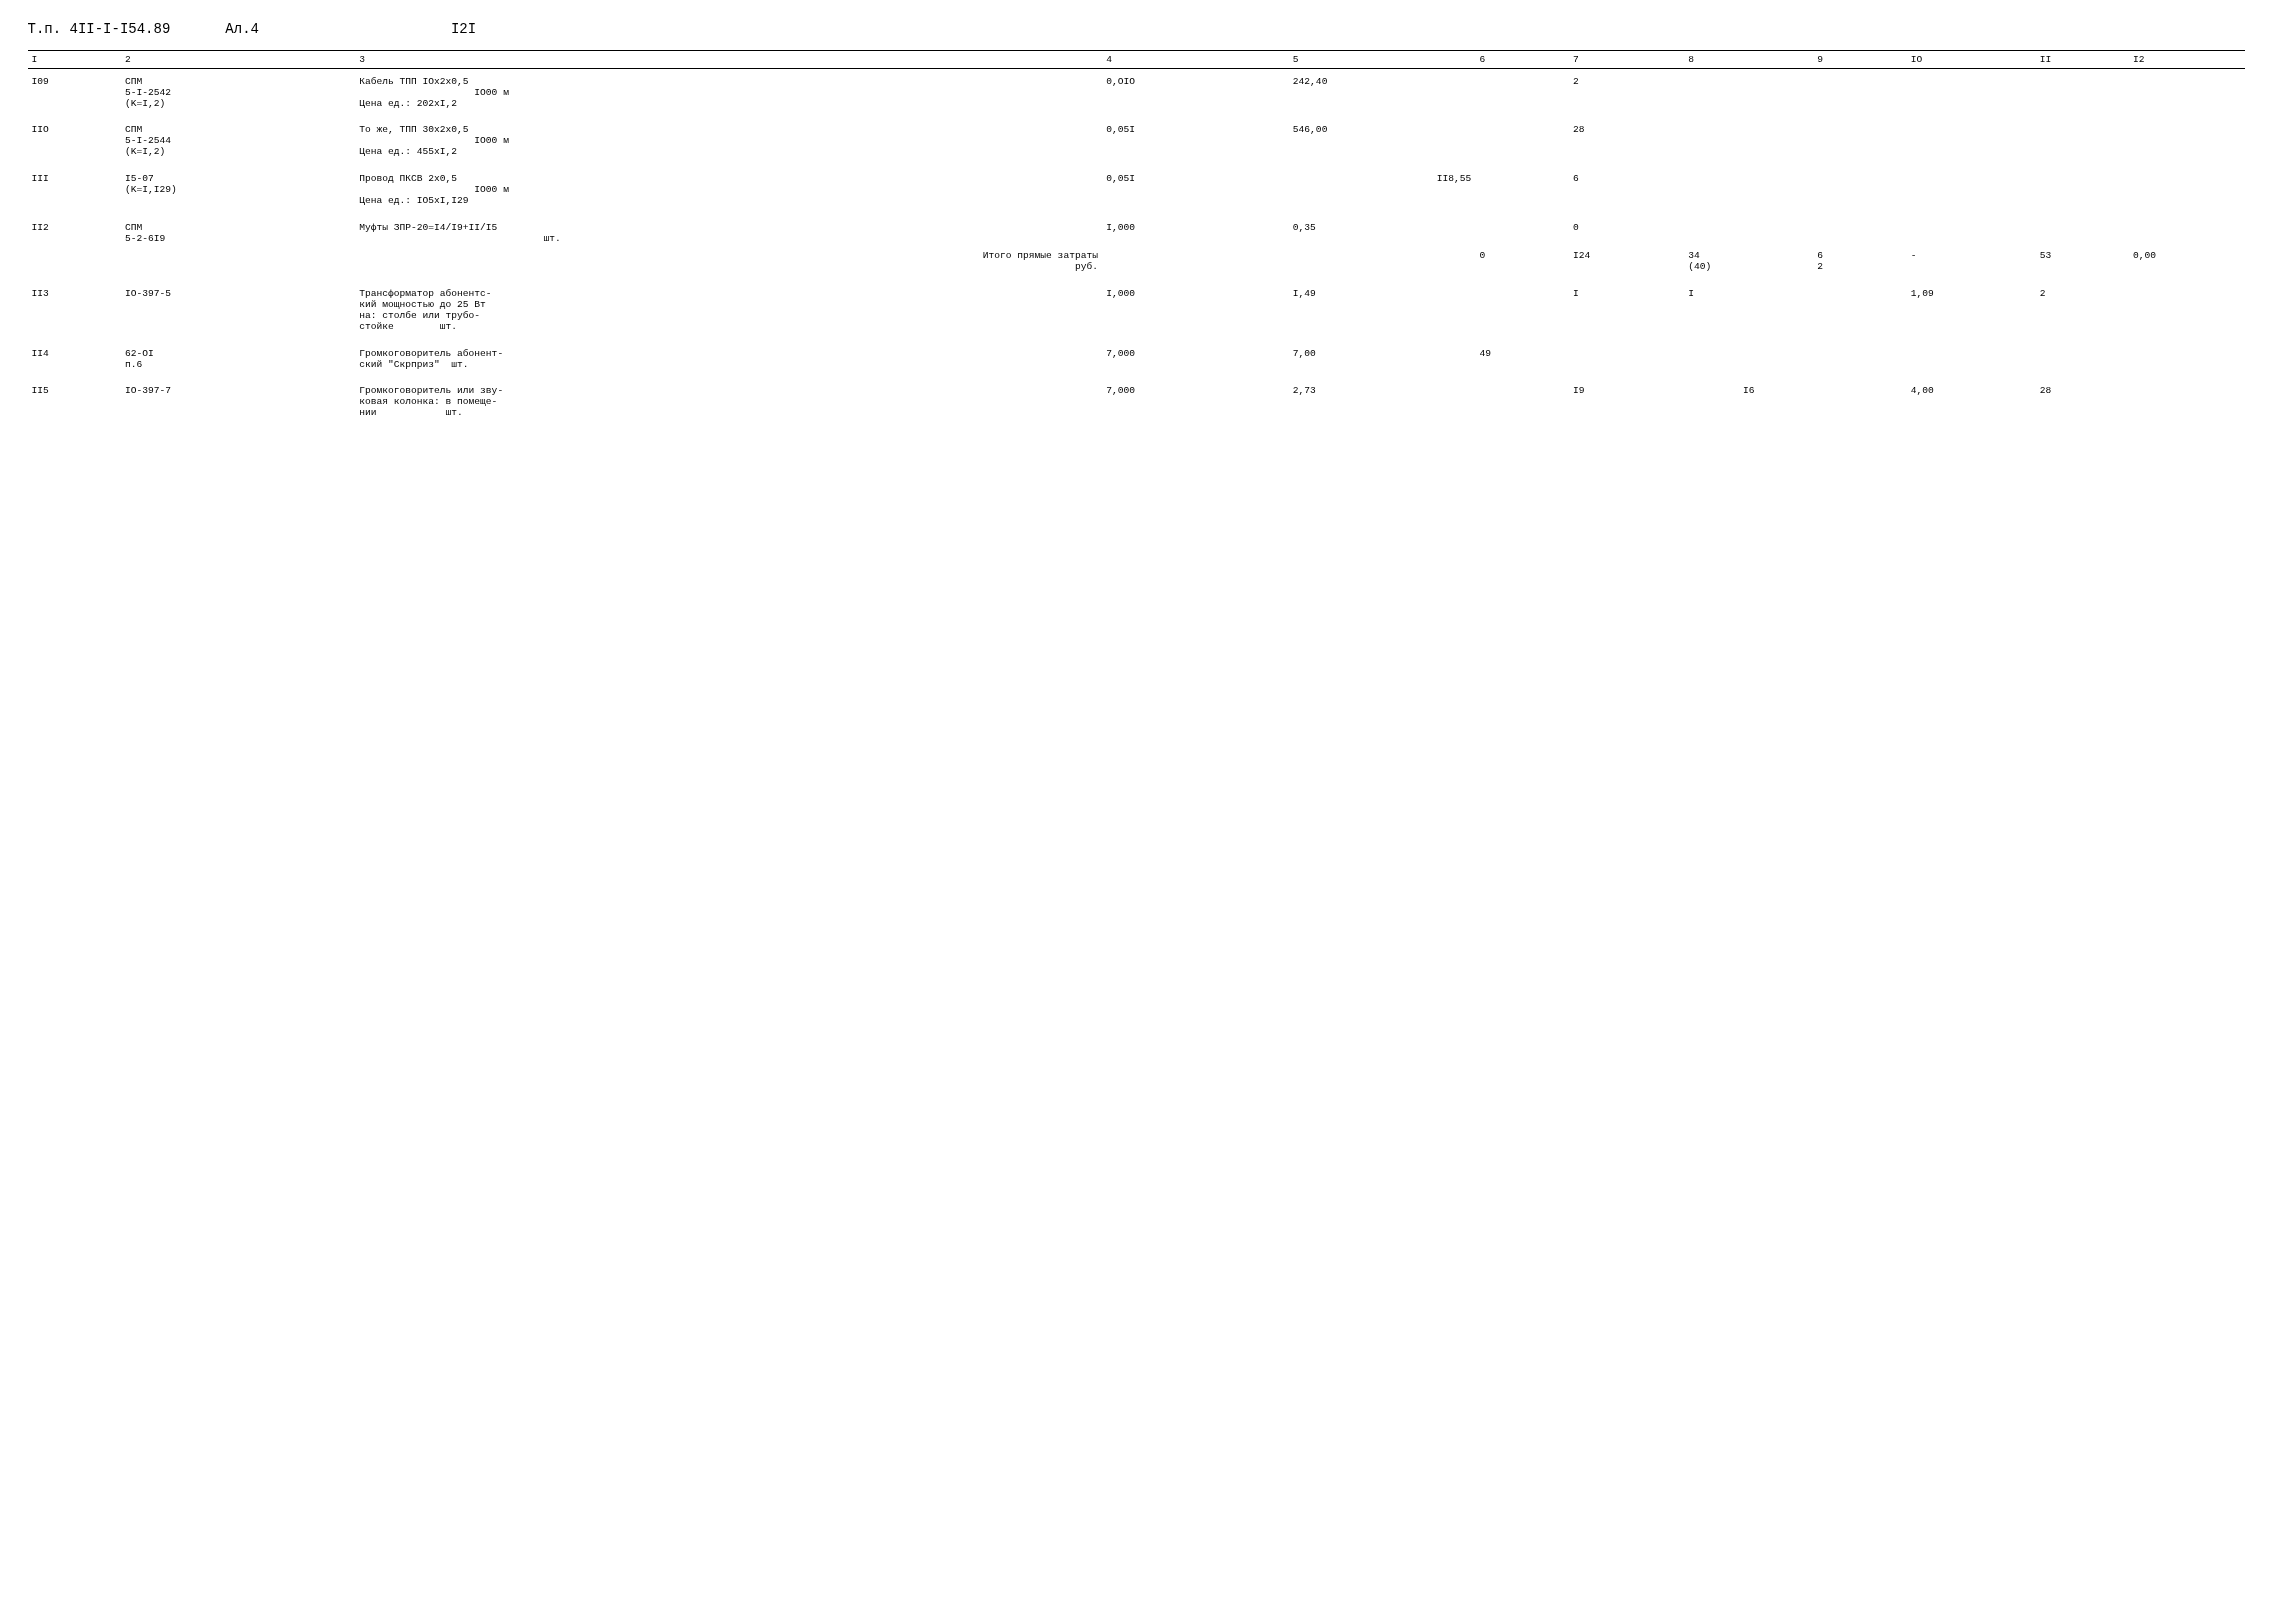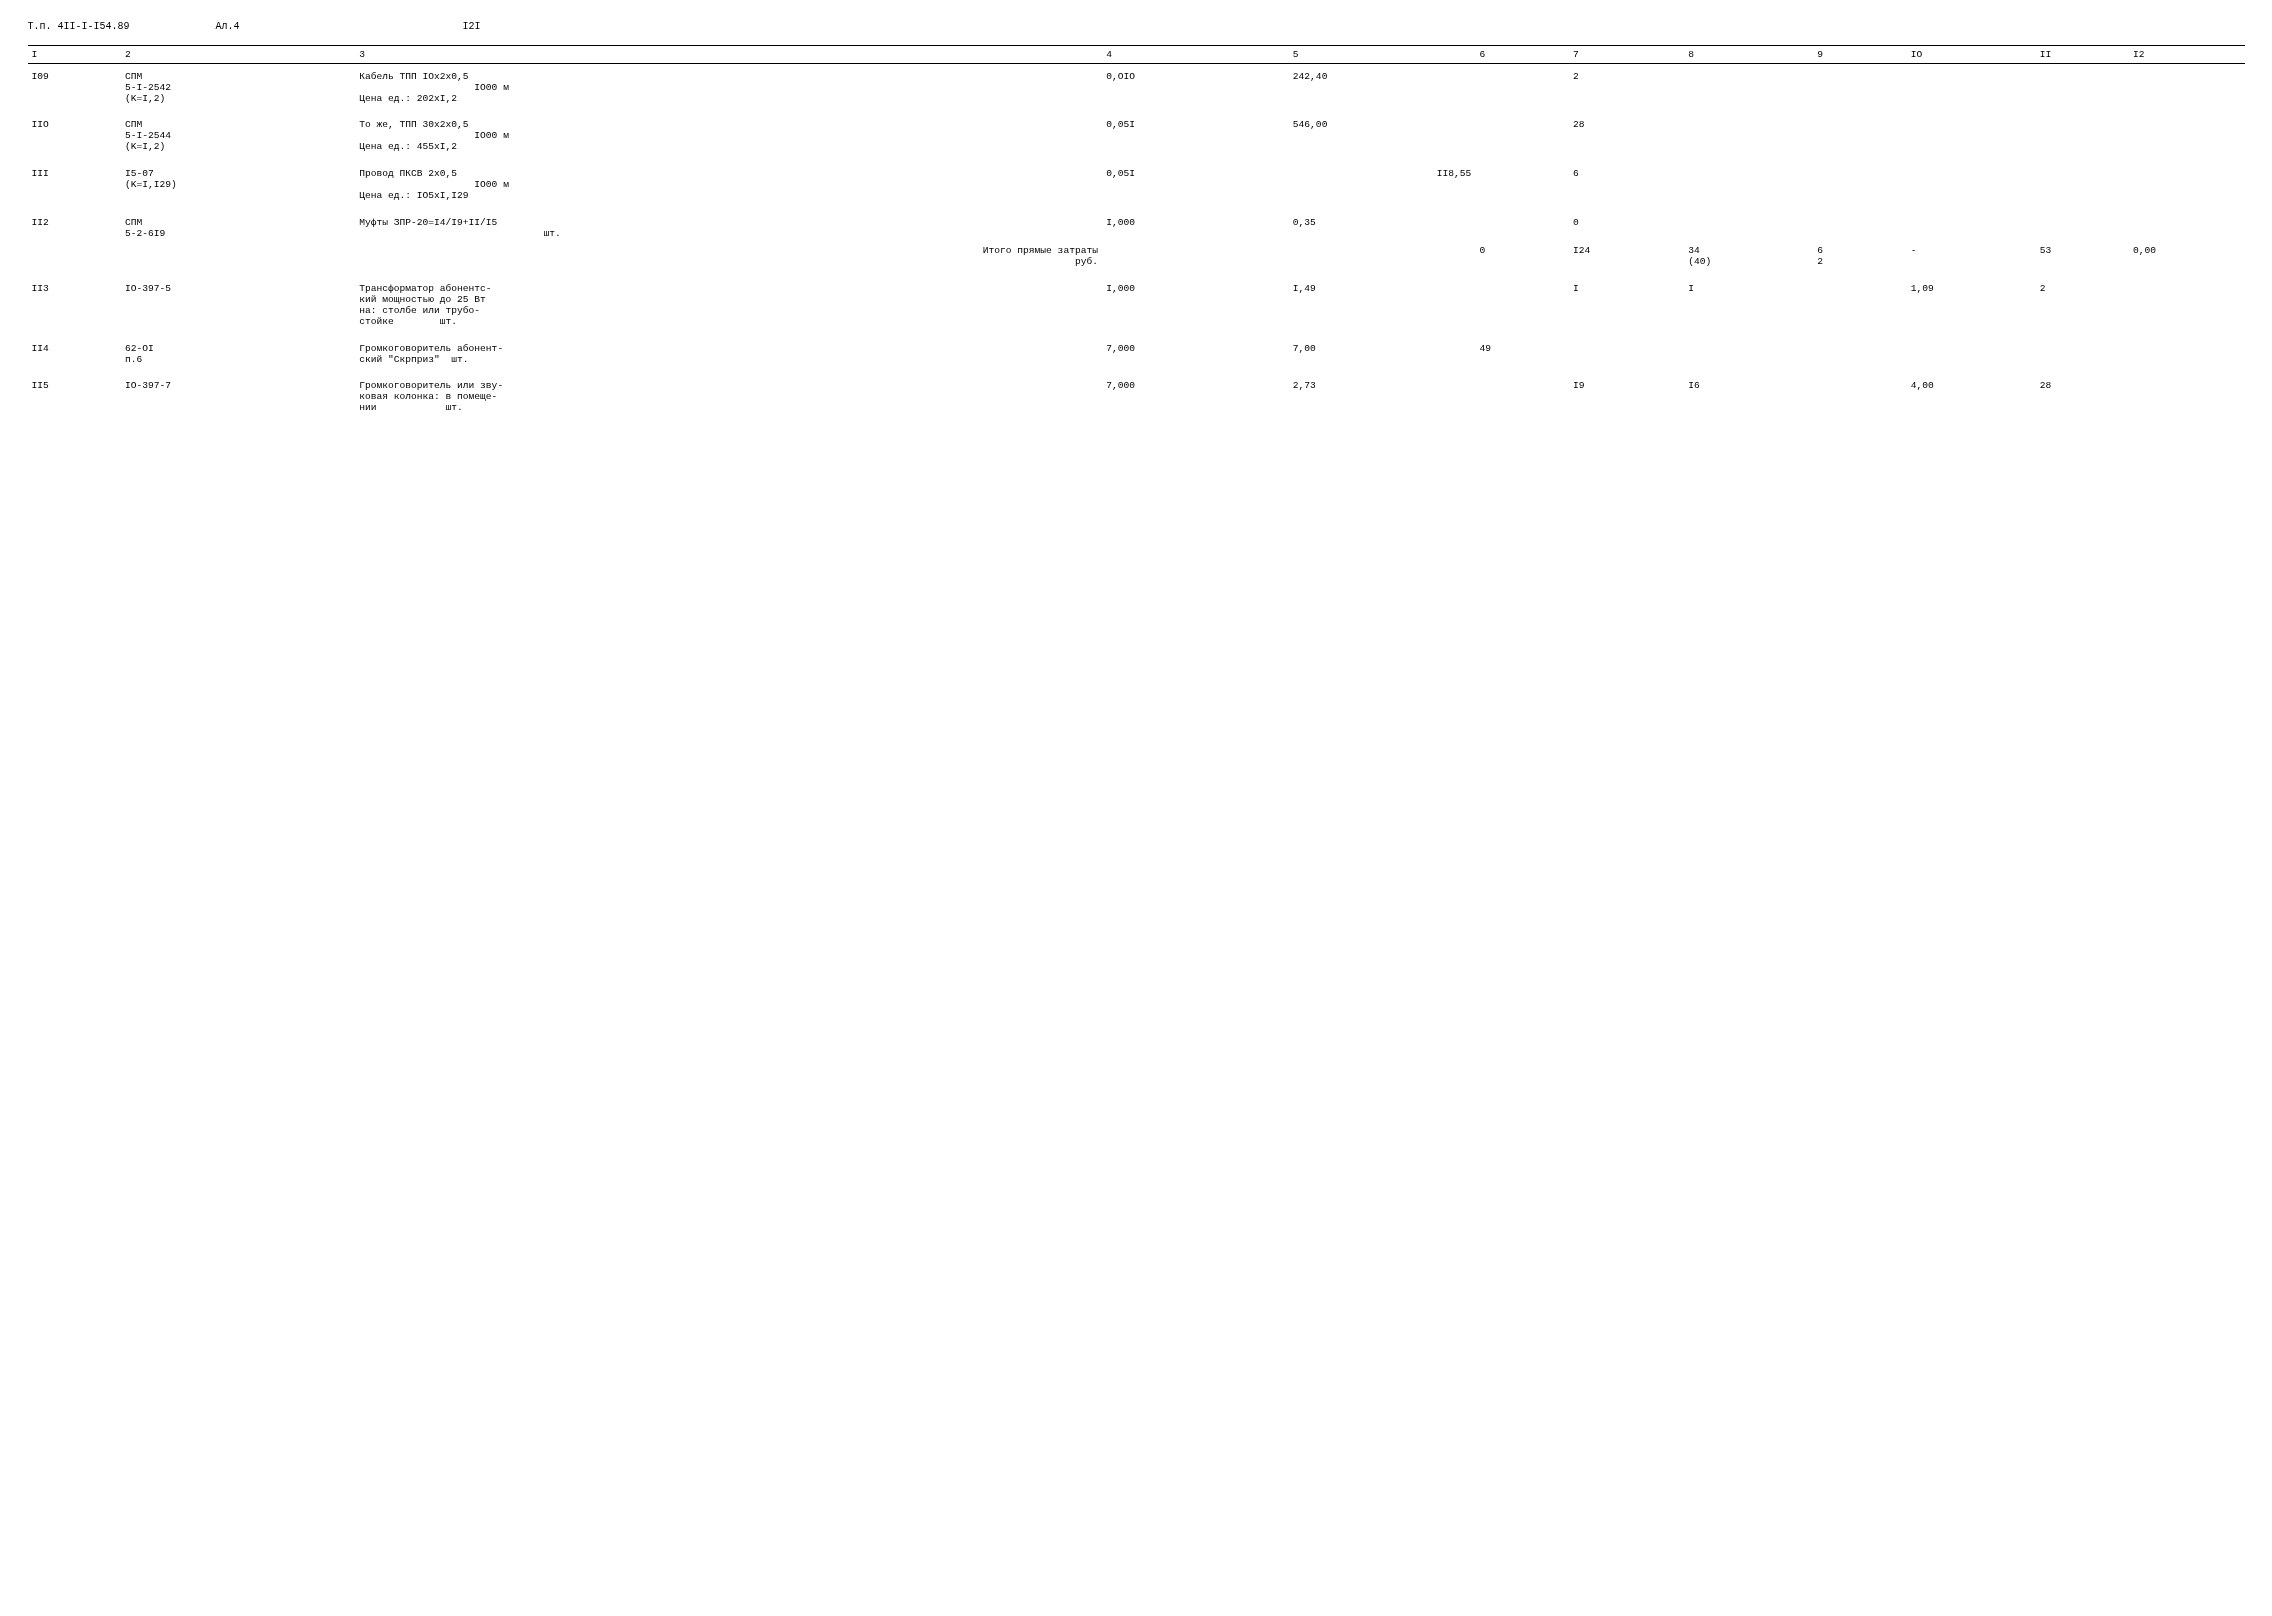--- a/index.html
+++ b/index.html
@@ -5,23 +5,23 @@
     * { margin: 0; padding: 0; box-sizing: border-box; }
     body {
       background: #fff;
       font-family: 'Courier New', Courier, monospace;
       font-size: 10.3px;
       color: #000;
       padding: 20.6px 27.5px;
     }
     .header-line {
       display: flex;
-      gap: 86px;
+      gap: 55px;
       margin-bottom: 13.7px;
-      font-size: 10px;
+      font-size: 14px;
       text-align: center;
     }
     table {
       width: 100%;
       border-collapse: collapse;
       margin-top: 6.9px;
     }
     thead tr th {
       border-top: 1.4px solid #000;
       border-bottom: 1.4px solid #000;
@@ -241,21 +241,21 @@
       <td style="padding-top:5.5px;">IO-397-7</td>
       <td style="padding-top:5.5px;">
         Громкоговоритель или зву-<br>
         ковая колонка: в помеще-<br>
         нии&nbsp;&nbsp;&nbsp;&nbsp;&nbsp;&nbsp;&nbsp;&nbsp;&nbsp;&nbsp;&nbsp;&nbsp;шт.
       </td>
       <td style="padding-top:5.5px;">7,000</td>
       <td style="padding-top:5.5px;">2,73</td>
       <td></td>
       <td style="padding-top:5.5px;">I9</td>
-      <td style="padding-top:5.5px;">I6</td>
+      <td style="padding-top:5.5px;text-align:center;">I6</td>
       <td></td>
       <td style="padding-top:5.5px;">4,00</td>
       <td style="padding-top:5.5px;">28</td>
       <td></td>
     </tr>
 
   </tbody>
 </table>
 
 

